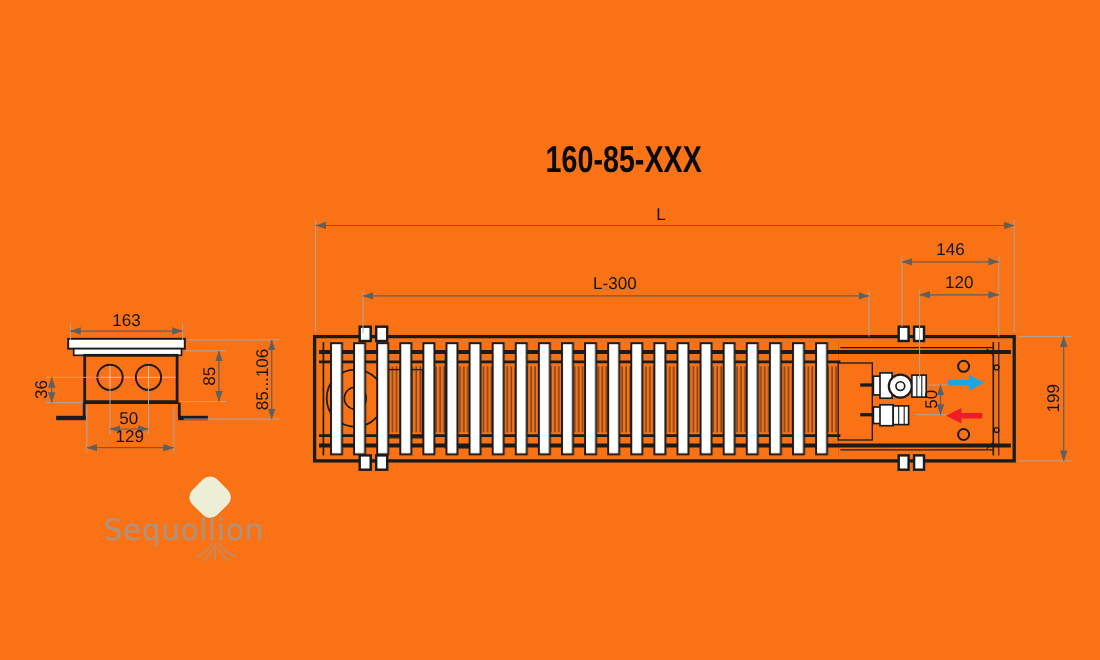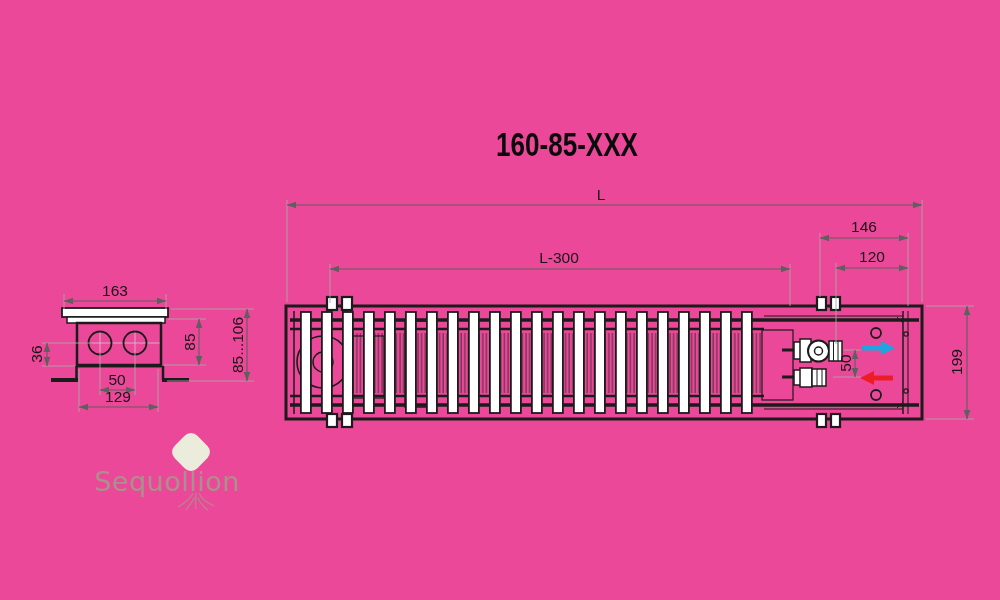--- a/index.html
+++ b/index.html
@@ -1,16 +1,16 @@
 <!DOCTYPE html>
 <html><head>
 <meta charset="utf-8">
 <style>
   html,body{margin:0;padding:0;background:#ffffff;}
-  .canvas{position:relative;width:1000px;height:600px;background:#ec4899;overflow:hidden;
+  .canvas{position:relative;width:1000px;height:600px;background:#f97316;overflow:hidden;
           font-family:"Liberation Sans",sans-serif;}
   svg{position:absolute;left:0;top:0;}
   .dimtext{font-family:"Liberation Sans",sans-serif;font-size:15.5px;fill:#151515;}
   .titletext{font-family:"Liberation Sans",sans-serif;font-weight:bold;font-size:34px;fill:#0a0a0a;}
   .logotext{font-family:"DejaVu Sans",sans-serif;font-size:27px;letter-spacing:0.5px;fill:#a5978b;}
   .dimline{stroke:#5f5f5f;stroke-width:1.1;fill:none;}
   .extline{stroke:#a8a8a8;stroke-width:0.9;fill:none;}
   .guide{stroke:#cccccc;stroke-width:0.8;fill:none;}
   .draw{stroke:#1b1b1b;fill:none;}
   .drawfill{stroke:#1b1b1b;fill:#ffffff;}

